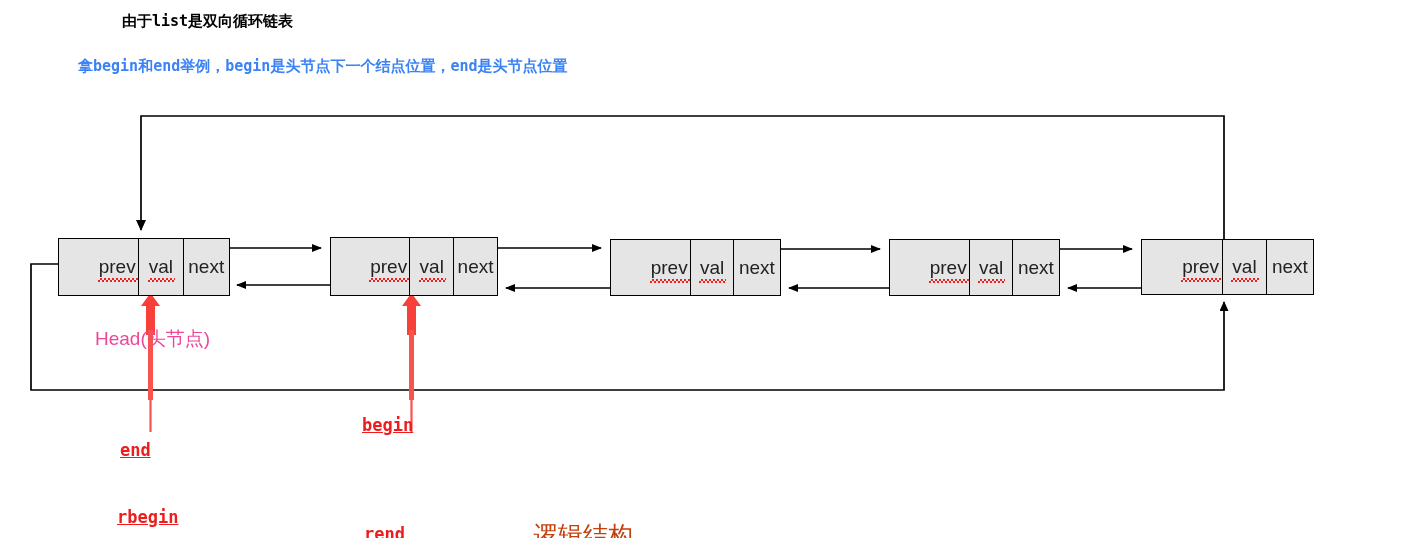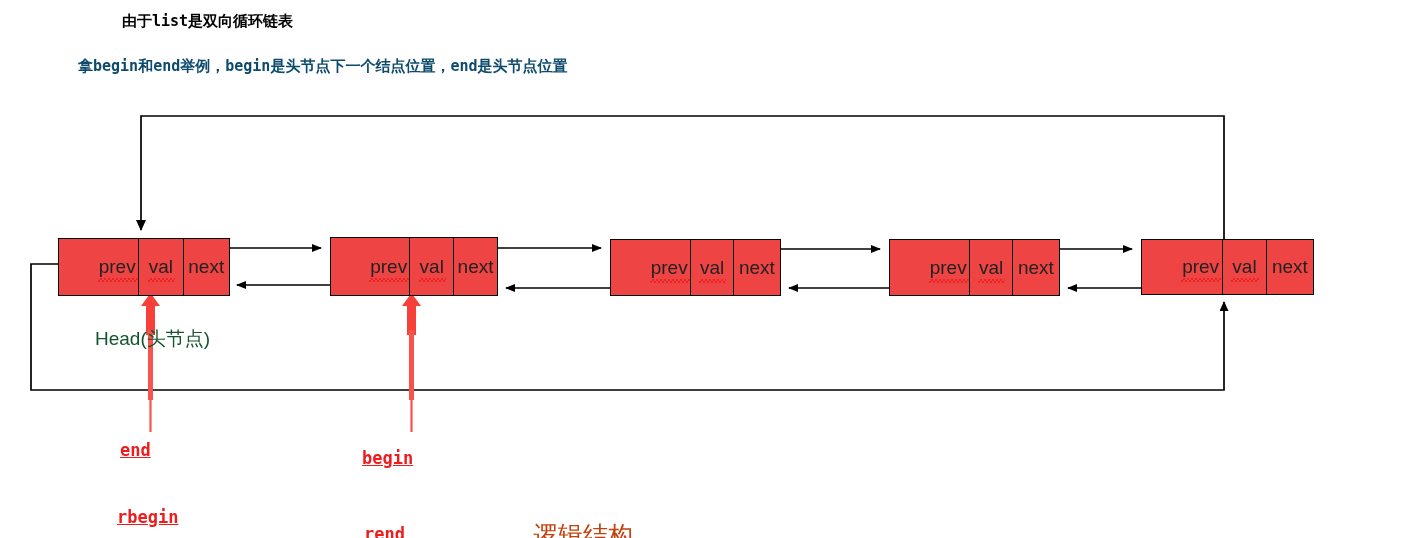--- a/index.html
+++ b/index.html
@@ -29,28 +29,28 @@
     font-size: 15px;
     font-weight: bold;
     color: #000000;
     letter-spacing: 0px;
     padding-left: 44px;
   }
   .red-line {
     font-family: "DejaVu Sans Mono", "Liberation Mono", monospace;
     font-size: 15px;
     font-weight: bold;
-    color: #0c4a6e;
+    color: #3b82f6;
   }
   .node {
     position: absolute;
     display: flex;
     border: 1.6px solid #000000;
     box-sizing: border-box;
-    background: #ef4444;
+    background: #e5e5e5;
     padding-left: 37px;
   }
   .cell {
     display: flex;
     align-items: center;
     justify-content: center;
     font-family: "Liberation Sans", sans-serif;
     font-size: 19px;
     color: #222222;
     box-sizing: border-box;
@@ -69,21 +69,21 @@
     height: 4px;
     background-image:
       radial-gradient(circle at 1px 3px, #ee2222 1.1px, transparent 1.3px),
       radial-gradient(circle at 3px 1px, #ee2222 1.1px, transparent 1.3px);
     background-size: 4px 4px;
     background-repeat: repeat-x;
   }
   .head-label {
     font-family: "Liberation Sans", sans-serif;
     font-size: 19px;
-    color: #14532d;
+    color: #ec4899;
   }
   .logic-label {
     font-family: "Liberation Sans", sans-serif;
     font-size: 25px;
     color: #c2410c;
     margin-top: 48px;
   }
   .ptr-label {
     font-family: "DejaVu Sans Mono", "Liberation Mono", monospace;
     font-size: 17px;
@@ -214,16 +214,16 @@
   <div class="cell" style="width:61px;">
     <span class="lbl">next</span>
   </div>
 </div>
 
 <div class="txt head-label" style="left:95px; top:326px;">Head(头节点)</div>
 
 <div class="txt ptr-label" style="left:120px; top:440px;">end</div>
 <div class="txt ptr-label" style="left:117px; top:480px;margin-top:27px;">rbegin</div>
 
-<div class="txt ptr-label" style="left:362px; top:448px;">begin</div>
+<div class="txt ptr-label" style="left:362px; top:415px;">begin</div>
 <div class="txt ptr-label" style="left:364px; top:480px;margin-top:44px;">rend</div>
 
 <div class="txt logic-label" style="left:533px; top:471px;">逻辑结构</div>
 
 </body></html>

